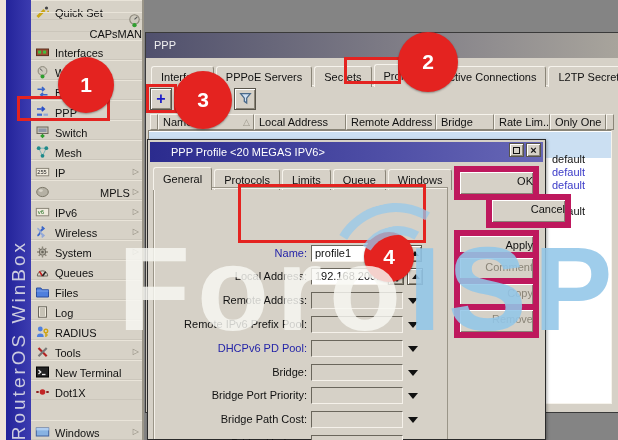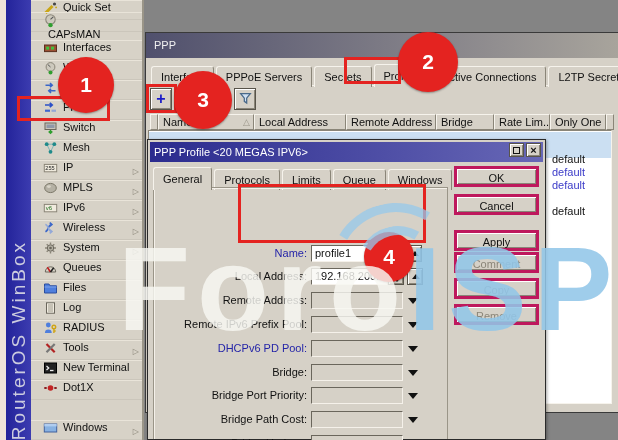--- a/index.html
+++ b/index.html
@@ -11,22 +11,22 @@
   #banner-edge { position:absolute; left:0; top:0; width:6px; height:440px; background:#eee3d9; }
   #banner { position:absolute; left:6px; top:0; width:25px; height:440px;
             background:linear-gradient(to right,#23239a,#3c3cb0);
             display:flex; flex-direction:column; justify-content:flex-end; align-items:center; }
   #banner span { writing-mode:vertical-rl; transform:rotate(180deg); color:#ccccdf;
                  font-size:19px; letter-spacing:3px; padding-bottom:4px; white-space:nowrap; }
 
   
   #sidebar { position:absolute; left:31px; top:0; width:113px; height:440px;
              background:#d7d2c7; border-right:2px solid #9a9588; }
-  .sb-item { position:absolute; left:0; width:111px; height:20px; display:flex; align-items:flex-start;
-             padding-left:12px; border-top:1px solid #e9e4d9; border-bottom:1px solid #cbc6bb; cursor:default; }
+  .sb-item { position:absolute; left:0; width:111px; height:20px; display:flex; align-items:flex-end;
+             padding-left:4px; border-top:1px solid #e9e4d9; border-bottom:1px solid #cbc6bb; cursor:default; }
   .sb-item .icon { width:15px; height:14px; flex:0 0 15px; }
   .sb-item .lbl { padding-left:5px; white-space:nowrap; }
   .sb-arrow { position:absolute; right:3px; top:6px; font-size:8px; color:#8a8578; }
 
   
   #ppp-window { position:absolute; left:146px; top:33px; width:472px; height:379px;
                 background:#d6d1c7; box-shadow:0 0 0 1px #3a3a3a; }
   #win-titlebar { position:absolute; left:0; top:0; right:0; height:25px;
                   background:linear-gradient(to right,#50506d,#a8a49c);
                   color:#f0f0f0; line-height:25px; padding-left:8px; }
@@ -55,21 +55,21 @@
   .trow { position:absolute; left:0; width:100%; height:13px; font-size:11px; line-height:13px; }
   .trow.sel { background:#cbdff2; }
   .trow .oo { position:absolute; left:403px; white-space:nowrap;margin-top:8px; }
   .trow.blue .oo { color:#3b3bc8; }
 
   
   #dialog { position:absolute; left:147px; top:139px; width:399px; height:301px;
             background:#d6d1c7; border:1px solid #2a2a2a; box-shadow:1px 1px 3px rgba(0,0,0,.35); }
   #dlg-titlebar { position:absolute; left:2px; top:2px; right:2px; height:20px;
                   background:linear-gradient(to right,#2b2b8e,#6767b6);
-                  color:#fff; line-height:20px; padding-left:4px; }
+                  color:#fff; line-height:20px; padding-left:21px; }
   .dlg-winbtn { position:absolute; top:3px; width:15px; height:14px; background:#d6d1c7;
                 border:1px solid #58544a; box-shadow:inset 1px 1px 0 #fff, inset -1px -1px 0 #8a8578;
                 text-align:center; line-height:12px; font-size:11px; font-weight:bold; color:#111; }
   #dlg-max { right:21px; } #dlg-close { right:4px; }
   #dlg-max span { display:inline-block; width:7px; height:7px; border:1px solid #111; margin-top:2px; }
   #dlg-tabs { position:absolute; left:3px; top:25px; right:2px; height:24px; padding:2px 0 0 2px; white-space:nowrap; }
   #tab-box { position:absolute; left:5px; top:47px; width:295px; bottom:0;
              border:1px solid #9a9588; box-shadow:inset 1px 1px 0 #f5f1ea; border-bottom:none; }
   .frow { position:absolute; left:0; width:100%; height:17px; }
   .frow .flabel { position:absolute; left:6px; width:147px; text-align:right; line-height:17px; white-space:nowrap; }
@@ -80,23 +80,23 @@
   .abtn { position:absolute; top:0; width:16px; height:17px; background:#d6d1c7;
           border:1px solid #58544a; box-shadow:inset 1px 1px 0 #fff, inset -1px -1px 0 #8a8578; }
   .tri-dn { position:absolute; left:4px; top:7px; width:0; height:0;
             border-left:4px solid transparent; border-right:4px solid transparent; border-top:5px solid #111; }
   .tri-up { position:absolute; left:4px; top:5px; width:0; height:0;
             border-left:4px solid transparent; border-right:4px solid transparent; border-bottom:5px solid #111; }
   .bar-top { position:absolute; left:3px; top:4px; width:9px; height:2px; background:#111; }
   .bar-top + .tri-dn { top:8px; }
   .plain-dn { position:absolute; top:6px; width:0; height:0;
               border-left:5px solid transparent; border-right:5px solid transparent; border-top:6px solid #111; }
-  .dbtn { position:absolute; left:306px; width:85px; height:21px; background:#d6d1c7;
-          border:3px solid #be185d; box-shadow:inset 1px 1px 0 #fff, inset -1px -1px 0 #8a8578;
-          text-align:center; line-height:19px; }
+  .dbtn { position:absolute; left:306px; width:85px; height:34px; background:#d6d1c7;
+          border:6px solid #be185d; box-shadow:inset 1px 1px 0 #fff, inset -1px -1px 0 #8a8578;
+          text-align:right; line-height:19px; }
   .dbtn.off { color:#8a8578; }
 
   
   .ann-box { position:absolute; border:3px solid #e42320; z-index:30; pointer-events:none; }
   .ann-circle { position:absolute; background:#e42320; border-radius:50%; z-index:31; color:#fff;
                 font-weight:bold; font-size:21px; display:flex; align-items:center; justify-content:center;
                 box-shadow:0 1px 2px rgba(0,0,0,.35); pointer-events:none; }
 
   
   #watermark { position:absolute; left:118px; top:230px; width:500px; height:130px; z-index:40;
@@ -185,21 +185,21 @@
         <span class="lbl">Mesh</span>
       </div>
       <div class="sb-item" style="top: 160px;">
         <svg viewBox="0 0 14 14" width="15" height="14" class="icon">
           <rect x="0.8" y="3.4" width="12.4" height="7.4" fill="#efeadd" stroke="#8a8578"></rect>
           <text x="1.8" y="9.4" font-size="5.6" fill="#222">255</text>
         </svg>
         <span class="lbl">IP</span>
         <span class="sb-arrow">▷</span>
       </div>
-      <div class="sb-item" style="top: 180px;">
+      <div class="sb-item" style="top: 180px; gap: 45px;">
         <svg viewBox="0 0 14 14" width="15" height="14" class="icon">
           <ellipse cx="7" cy="7" rx="5.8" ry="4.6" fill="#b5b1a4" stroke="#7c7869"></ellipse>
           <ellipse cx="5.4" cy="5.6" rx="2" ry="1.4" fill="#d8d4c8"></ellipse>
         </svg>
         <span class="lbl">MPLS</span>
         <span class="sb-arrow">▷</span>
       </div>
       <div class="sb-item" style="top: 200px;">
         <svg viewBox="0 0 14 14" width="15" height="14" class="icon">
           <rect x="0.8" y="3.4" width="12.4" height="7.4" fill="#efeadd" stroke="#8a8578"></rect>
@@ -393,21 +393,21 @@
           </div>
           <div class="frow" style="top: 246.9px;">
             <span class="flabel">Bridge Horizon:</span>
             <div class="fctl disabled" style="left: 157px; width: 92px;"></div>
           </div>
         </div>
 
     </div>
     <div id="dlg-buttons">
         <div class="dbtn" style="top: 26px;">OK</div>
-        <div class="dbtn" style="top: 54px;">Cancel</div>
+        <div class="dbtn" style="top: 54px; margin-left: 32px;">Cancel</div>
         <div class="dbtn" style="top: 82px; margin-top: 8px;">Apply</div>
         <div class="dbtn off" style="top: 112px;">Comment</div>
         <div class="dbtn off" style="top: 138px;">Copy</div>
         <div class="dbtn off" style="top: 164px;">Remove</div>
       </div>
   </div>
 
   <div class="ann-box" style="left:17px; top:96px; width:93px; height:25px;"></div>
   <div class="ann-circle" style="left:58px; top:57px; width:56px; height:56px;">
       <span>1</span>

